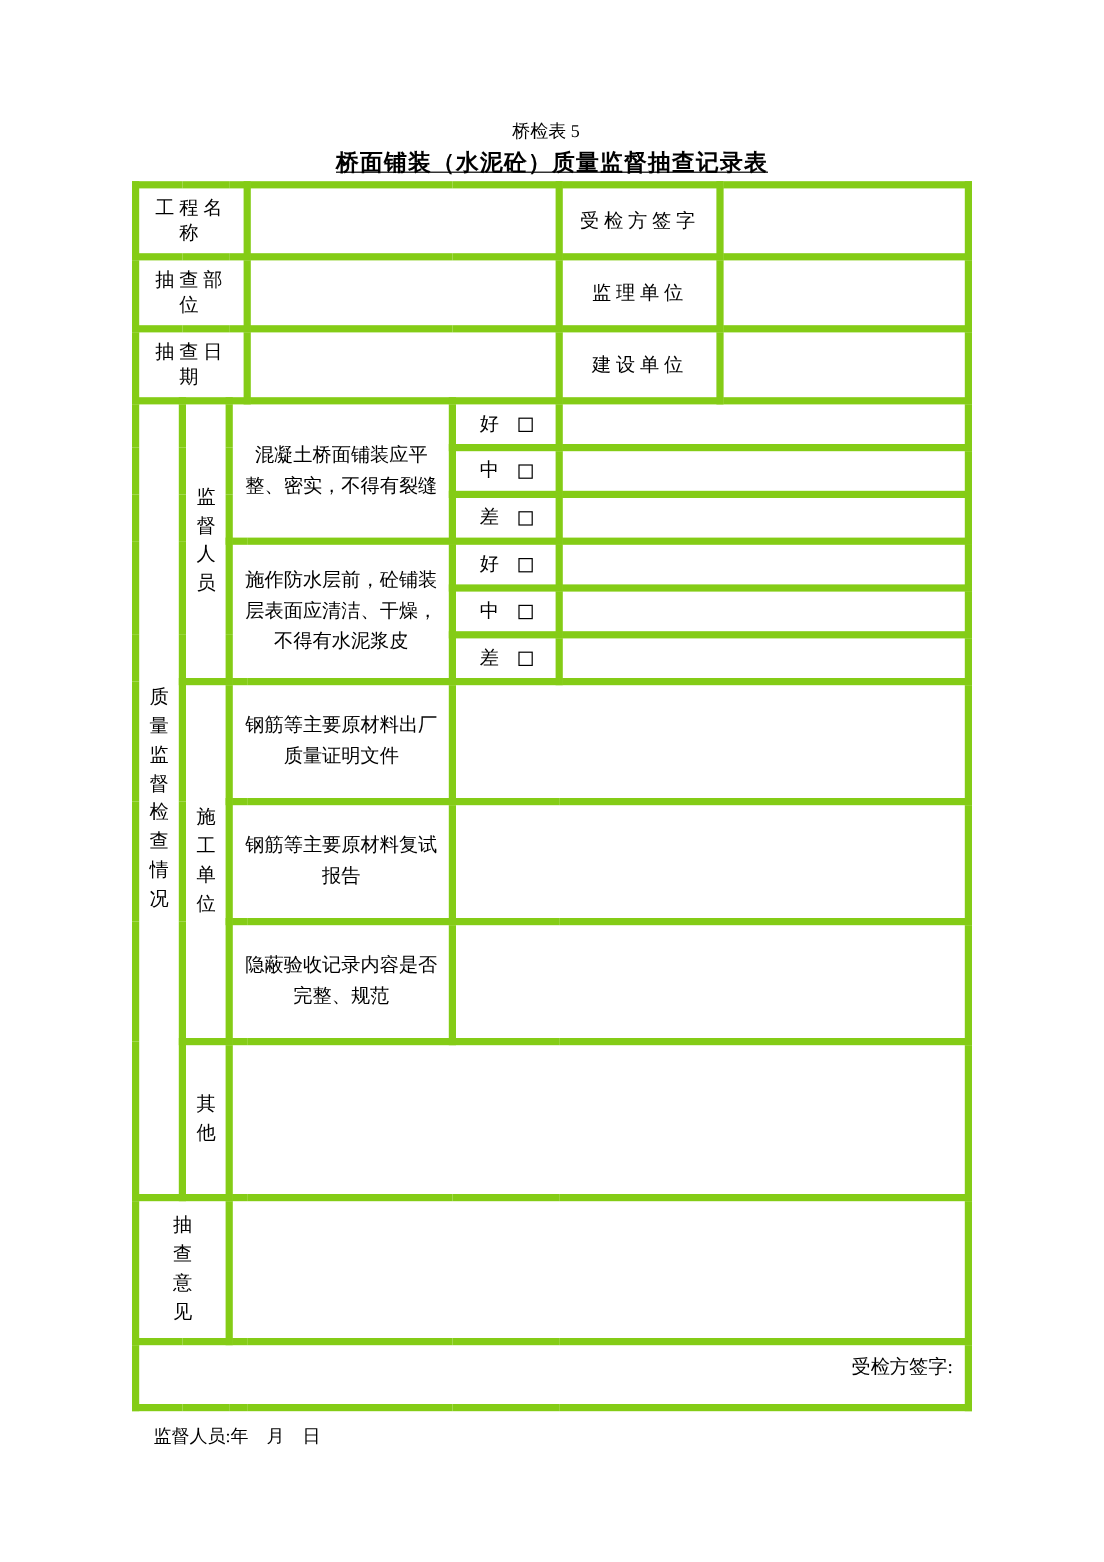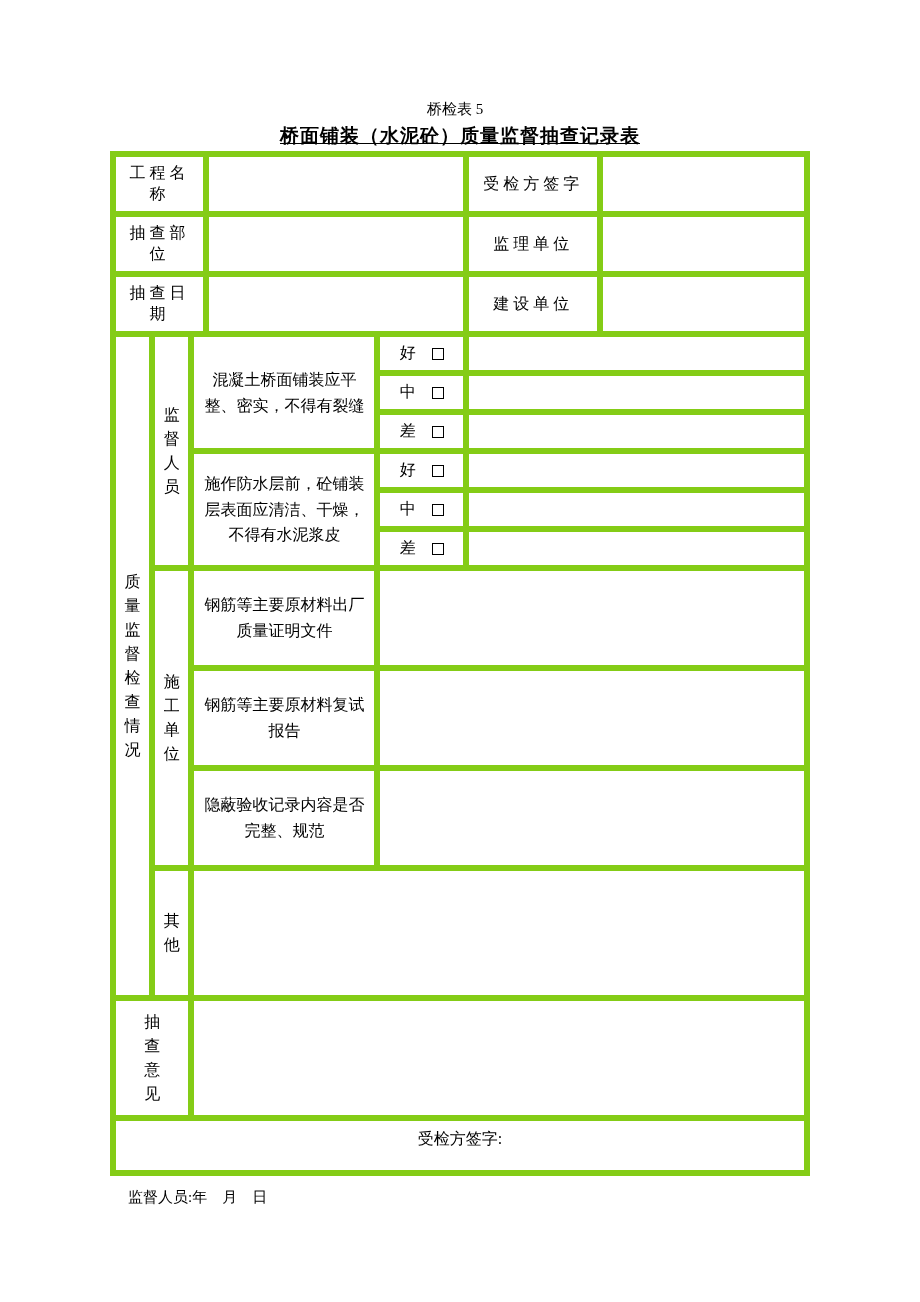--- a/index.html
+++ b/index.html
@@ -66,21 +66,21 @@
     }
     .other-cell {
       height: 130px;
       margin-left: 28px;
     }
     .opinion-cell {
       height: 120px;
     }
     .sign-cell {
       height: 55px;
-      text-align: center;
+      text-align: right;
       vertical-align: top;
       padding: 8px 10px;
     }
     .footer-row {
       display: flex;
       justify-content: flex-start;
       padding: 12px 10px 0 18px;
     }
     .checkbox-sym {
       display: inline-block;

